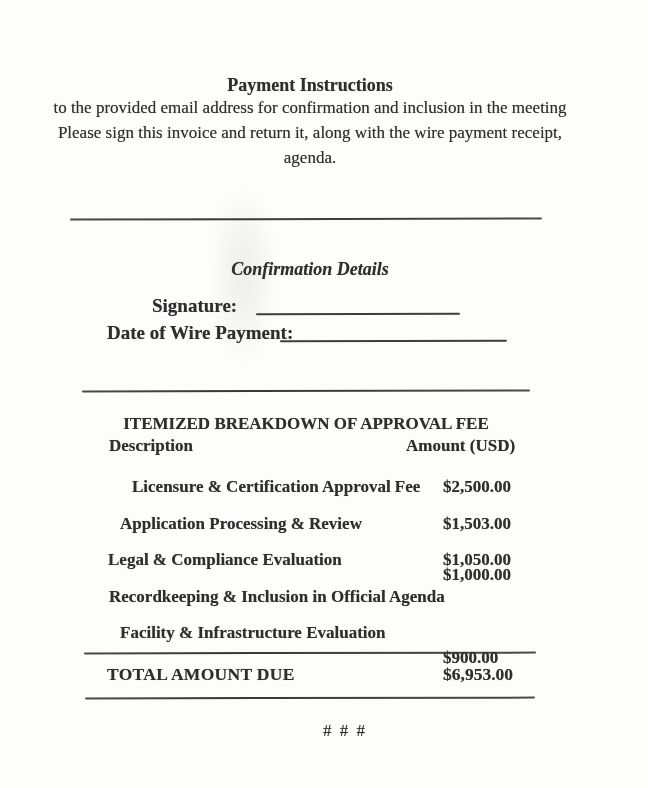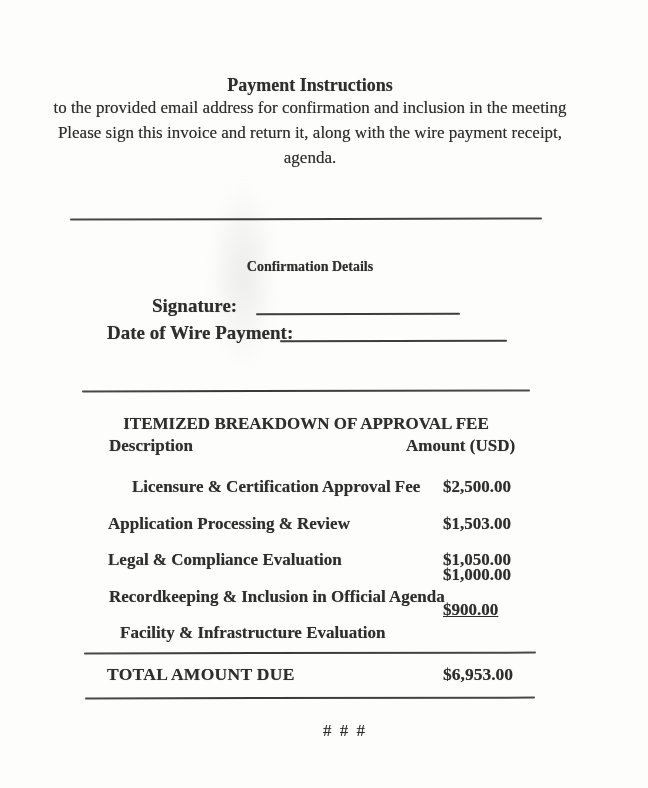--- a/index.html
+++ b/index.html
@@ -57,49 +57,49 @@
   <div class="abs txt b ink center" style="left:75px;top:75px;width:470px;font-size:18px;">Payment Instructions</div>
 
   <div class="abs txt ink center para" style="left:48px;top:95px;width:524px;">
     <div>to the provided email address for confirmation and inclusion in the meeting</div>
     <div>Please sign this invoice and return it, along with the wire payment receipt,</div>
     <div>agenda.</div>
   </div>
 
   <div class="rule" style="left:70px;top:218px;width:472px;transform:rotate(-0.15deg);"></div>
 
-  <div class="abs txt b ink center" style="left:75px;top:259px;width:470px;font-size:14px;">Confirmation Details</div>
+  <div class="abs txt b ink center" style="left:75px;top:259px;width:470px;font-size:18px;font-style:italic;">Confirmation Details</div>
 
   <div class="abs txt b ink" style="left:152px;top:295px;font-size:19px;">Signature:</div>
   <div class="fill-line" style="left:256px;top:313px;width:204px;transform:rotate(-0.2deg);"></div>
 
   <div class="abs txt b ink" style="left:107px;top:322px;font-size:19px;">Date of Wire Payment:</div>
   <div class="fill-line" style="left:280px;top:340px;width:227px;transform:rotate(-0.15deg);"></div>
 
   <div class="rule" style="left:82px;top:390px;width:448px;transform:rotate(-0.12deg);"></div>
 
   <div class="abs txt b ink center" style="left:75px;top:414px;width:462px;font-size:17px;">ITEMIZED BREAKDOWN OF APPROVAL FEE</div>
 
   <div class="abs txt b ink" style="left:109px;top:436px;font-size:17px;">Description</div>
   <div class="abs txt b ink" style="left:406px;top:436px;font-size:17px;">Amount (USD)</div>
 
   <div class="abs txt b ink row-desc" style="left:132px;top:477px;">Licensure &amp; Certification Approval Fee</div>
   <div class="abs txt b ink row-amt" style="left:443px;top:477px;font-family:Liberation Serif, serif;">$2,500.00</div>
 
-  <div class="abs txt b ink row-desc" style="left:108px;top:514px;">Application Processing &amp; Review</div>
+  <div class="abs txt b ink row-desc" style="left:120px;top:514px;">Application Processing &amp; Review</div>
   <div class="abs txt b ink row-amt" style="left:443px;top:514px;">$1,503.00</div>
 
   <div class="abs txt b ink row-desc" style="left:108px;top:550px;">Legal &amp; Compliance Evaluation</div>
   <div class="abs txt b ink row-amt" style="left:443px;top:550px;">$1,050.00</div>
 
   <div class="abs txt b ink row-desc" style="left:109px;top:587px;">Recordkeeping &amp; Inclusion in Official Agenda</div>
   <div class="abs txt b ink row-amt" style="left:443px;top:565px;">$1,000.00</div>
 
   <div class="abs txt b ink row-desc" style="left:120px;top:623px;">Facility &amp; Infrastructure Evaluation</div>
-  <div class="abs txt b ink row-amt" style="left:443px;top:600px;text-decoration:underline;">$900.00</div>
+  <div class="abs txt b ink row-amt" style="left:443px;top:648px;">$900.00</div>
 
   <div class="rule" style="left:84px;top:652px;width:452px;transform:rotate(-0.1deg);"></div>
 
   <div class="abs txt b ink" style="left:107px;top:664px;font-size:17.5px;letter-spacing:0.3px;">TOTAL AMOUNT DUE</div>
   <div class="abs txt b ink" style="left:443px;top:664px;font-size:17.5px;">$6,953.00</div>
 
   <div class="rule" style="left:85px;top:697px;width:450px;transform:rotate(-0.1deg);"></div>
 
   <div class="abs txt ink center" style="left:255px;top:721px;width:180px;font-size:17px;letter-spacing:2px;"># # #</div>
 

